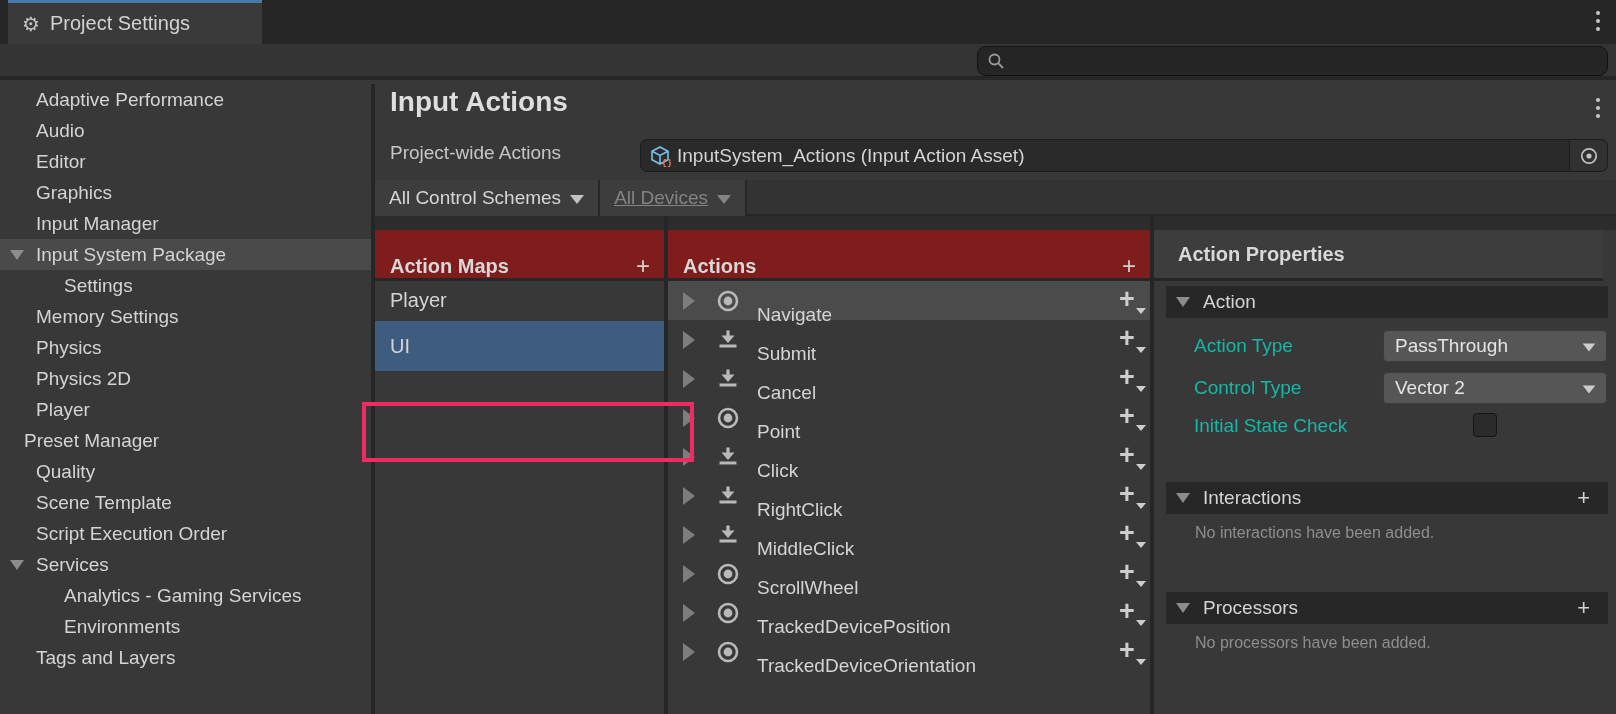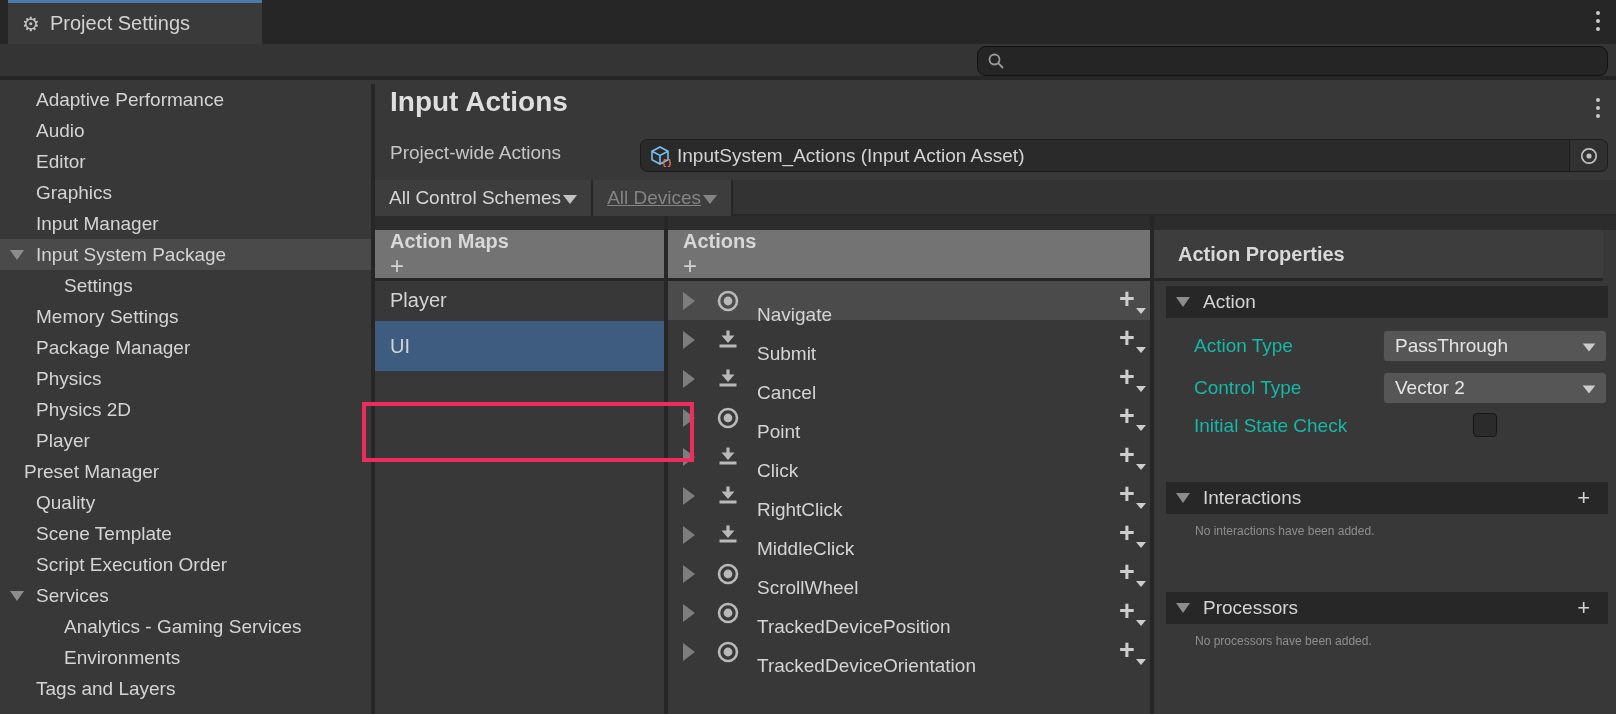--- a/index.html
+++ b/index.html
@@ -41,34 +41,34 @@
 
   .pwlabel { position:absolute; left:15px; top:58px; font-size:19px; color:#c6c6c6; }
   .objfield { position:absolute; left:265px; top:55px; width:968px; height:33px; background:#2a2a2a;
     border:1px solid #1c1c1c; border-radius:7px; display:flex; align-items:center; padding-left:8px;
     color:#d4d4d4; font-size:19px; gap:6px; cursor:pointer; }
   .objpick { position:absolute; right:0; top:0; width:38px; height:31px; background:#313131;
     border-left:1px solid #1c1c1c; border-radius:0 7px 7px 0; display:flex; align-items:center; justify-content:center; cursor:pointer; }
 
   .schemesrow { position:absolute; left:0; top:96px; width:1241px; height:36px; background:#333333;
     border-bottom:2px solid #262626; display:flex; }
-  .schemebtn { height:36px; display:flex; align-items:center; gap:2px; padding:0 14px;
+  .schemebtn { height:36px; display:flex; align-items:center; gap:9px; padding:0 14px;
     background:#3d3d3d; border-right:2px solid #262626; font-size:19px; cursor:pointer; }
   .schemebtn .lbl1 { color:#d6d6d6; } .schemebtn .lbl2 { color:#848484;text-decoration:underline; }
   .caret-dn { width:0; height:0; border-left:7px solid transparent; border-right:7px solid transparent;
     border-top:9px solid #c2c2c2; margin-top:2px; }
   .caret-dn.dim { border-top-color:#848484; }
 
   
   .cols { position:absolute; left:0; top:132px; width:1241px; height:498px; background:#383838; }
   .colstrip { position:absolute; left:0; top:0; width:1241px; height:14px; background:#2c2c2c; }
   .coldiv { position:absolute; top:0; bottom:0; width:4px; background:#262626; }
   .col { position:absolute; top:14px; bottom:0; }
-  .colhead { height:51px; background:#737373; border-bottom:3px solid #262626; display:flex;
-    align-items:flex-start; justify-content:space-between; padding:0 14px 0 15px;flex-direction:column; }
+  .colhead { height:51px; background:#7f1d1d; border-bottom:3px solid #262626; display:flex;
+    align-items:flex-end; justify-content:space-between; padding:0 14px 0 15px; }
   .colhead .ht { font-size:20px; font-weight:700; color:#d8d8d8; }
   .colhead .plus { font-size:24px; color:#d2d2d2; line-height:1; cursor:pointer; }
 
   .col-maps { left:0; width:289px; }
   .maprow { height:39px; display:flex; align-items:center; padding-left:15px; font-size:20px;
     color:#d4d4d4; cursor:pointer; }
   .maprow.selblue { height:50px; margin-top:1px; background:#3d5c80; }
 
   .col-actions { left:293px; width:482px; }
   .arow { position:relative; height:39px; display:flex; align-items:center; padding-left:15px;
@@ -93,21 +93,21 @@
   .secfold { width:0; height:0; border-left:7px solid transparent; border-right:7px solid transparent;
     border-top:10px solid #8c8c8c; }
   .fieldlbl { position:absolute; left:40px; font-size:19px; color:#14b8a6; height:32px;
     display:flex; align-items:center; }
   .drop { position:absolute; left:229px; width:224px; height:32px; background:#565656;
     border:1px solid #3a3a3a; border-radius:4px; display:flex; align-items:center;
     justify-content:space-between; padding:0 10px 0 11px; font-size:19px; color:#e4e4e4; cursor:pointer; }
   .drop .caret-dn { border-top-color:#cccccc; transform:scale(.9); }
   .checkbox { position:absolute; left:319px; width:24px; height:24px; background:#2b2b2b;
     border:1px solid #161616; border-radius:4px; cursor:pointer; }
-  .emptytxt { position:absolute; left:41px; font-size:12px; color:#8e8e8e; }
+  .emptytxt { position:absolute; left:41px; font-size:16px; color:#8e8e8e; }
 
   .redbox { position:absolute; left:362px; top:402px; width:332px; height:60px;
     border:4px solid #ee2d5e; pointer-events:none; }
   svg { display:block; }
 </style>
 </head>
 <body>
 
 <div class="window">
 
@@ -158,24 +158,20 @@
     <span class="folddown"></span>
     <span class="slbl">Input System Package</span>
   </div>
       <div class="srow" style="padding-left: 64px;">
 
     <span class="slbl">Settings</span>
   </div>
       <div class="srow" style="padding-left: 36px;">
 
     <span class="slbl">Memory Settings</span>
-  </div>
-      <div class="srow" style="padding-left: 36px;">
-
-    <span class="slbl">Package Manager</span>
   </div>
       <div class="srow" style="padding-left: 36px;">
 
     <span class="slbl">Physics</span>
   </div>
       <div class="srow" style="padding-left: 36px;">
 
     <span class="slbl">Physics 2D</span>
   </div>
       <div class="srow" style="padding-left: 36px;">

